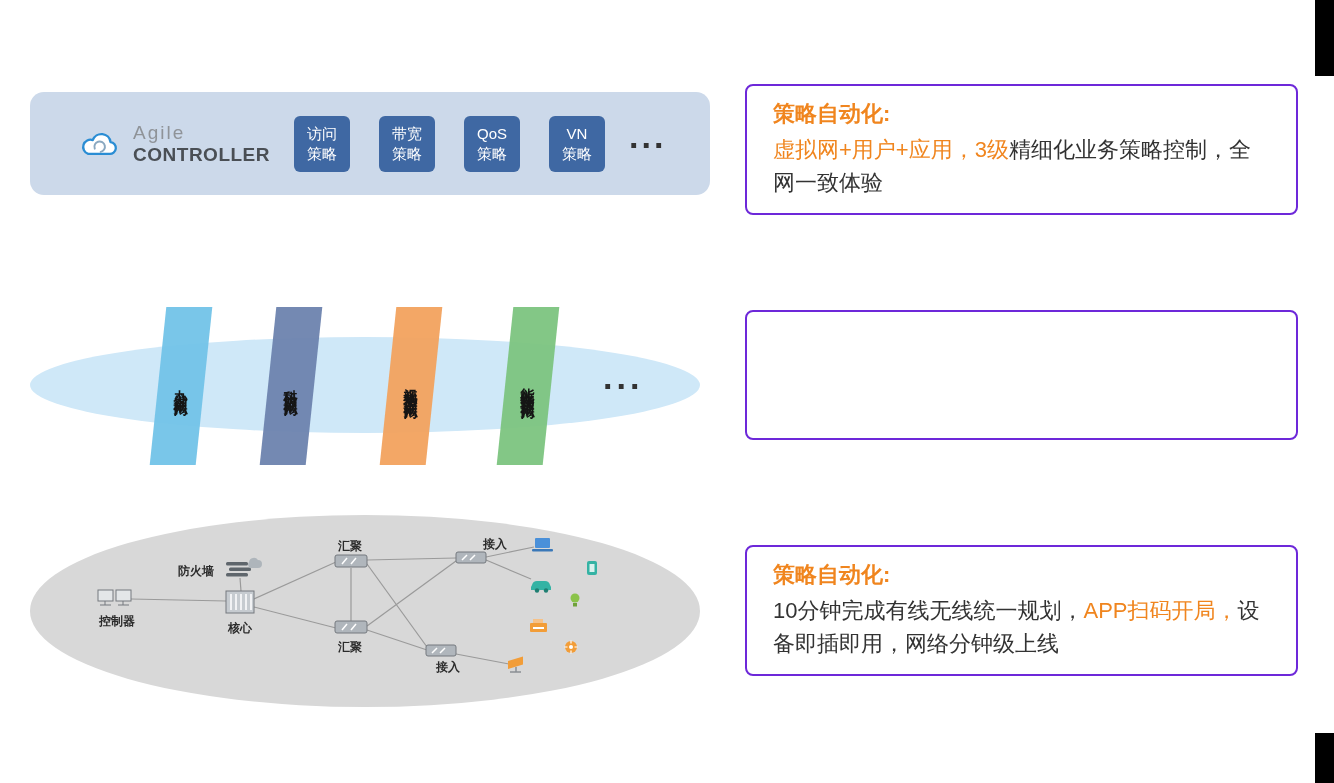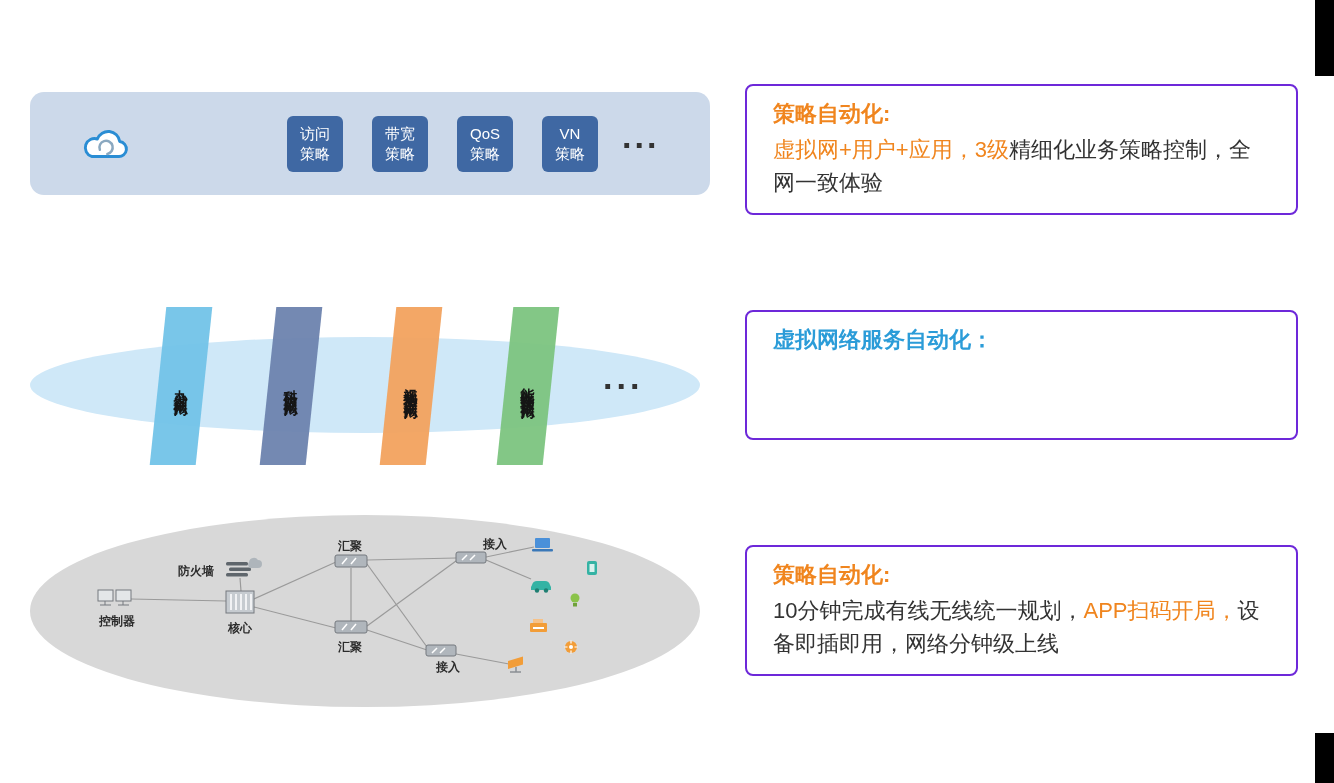--- a/index.html
+++ b/index.html
@@ -14,21 +14,21 @@
 
   
   .controller-bar {
     position:absolute; left:30px; top:92px; width:680px; height:103px;
     background:#ccd9ea; border-radius:14px;
     display:flex; align-items:center; padding:0 20px 0 45px;
   }
   .logo { display:flex; align-items:center; gap:12px; width:195px; flex:0 0 auto; }
   .logo-text .brand1 { color:#8f9398; font-size:19px; letter-spacing:2px; }
   .logo-text .brand2 { color:#4a4f55; font-size:19px; font-weight:bold; letter-spacing:0.5px; }
-  .badges { display:flex; gap:29px; margin-left:17px; }
+  .badges { display:flex; gap:29px; margin-left:24px; }
   .badge {
     width:56px; height:56px; background:#3f68a3; border-radius:6px;
     color:#fff; display:flex; flex-direction:column; align-items:center; justify-content:center;
     font-size:15px; line-height:1.3;
   }
   .bar-dots {
     font-size:34px; font-weight:bold; color:#333; margin-left:24px;
     letter-spacing:3px; align-self:center; margin-top:-14px;
   }
 
@@ -90,20 +90,24 @@
 <body>
 
 <div>
 
   <div class="controller-bar">
     <div class="logo">
       <svg viewBox="0 0 70 50" width="58" height="44">
         <path d="M20 40 H52 a9 9 0 0 0 2 -18 a14 14 0 0 0 -27 -3 a10 10 0 0 0 -7 21 z" fill="#ffffff" stroke="#2a8dd4" stroke-width="3.5" stroke-linejoin="round"></path>
         <path d="M30 32 a8 8 0 1 1 9 5" fill="none" stroke="#8aa8c0" stroke-width="3" stroke-linecap="round"></path>
       </svg>
+      <div class="logo-text">
+        <div class="brand1">Agile</div>
+        <div class="brand2">CONTROLLER</div>
+      </div>
     </div>
     <div class="badges">
       <div class="badge">
         <span>访问</span>
         <span>策略</span>
       </div>
       <div class="badge">
         <span>带宽</span>
         <span>策略</span>
       </div>
@@ -246,21 +250,20 @@
   </svg>
 
   <div class="info-box box-0">
     <div class="box-title t-orange">策略自动化:</div>
     <div class="box-body">
       <span class="seg-orange">虚拟网+用户+应用，3级</span><span class="seg-dark">精细化业务策略控制，全网一致体验</span>
     </div>
   </div>
 
   <div class="info-box box-1">
-    <div class="box-title t-blue">虚拟网络服务自动化：</div>
   </div>
 
   <div class="info-box box-2">
     <div class="box-title t-orange">策略自动化:</div>
     <div class="box-body">
       <span class="seg-dark">10分钟完成有线无线统一规划，</span><span class="seg-orange">APP扫码开局，</span><span class="seg-dark">设备即插即用，网络分钟级上线</span>
     </div>
   </div>
 
   <div class="edge-bar edge-top"></div>

